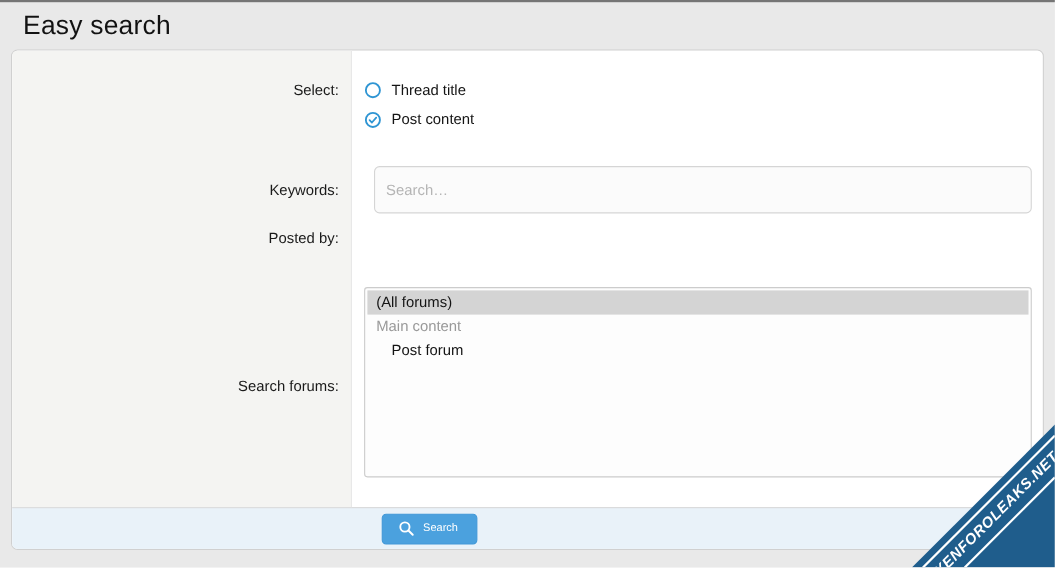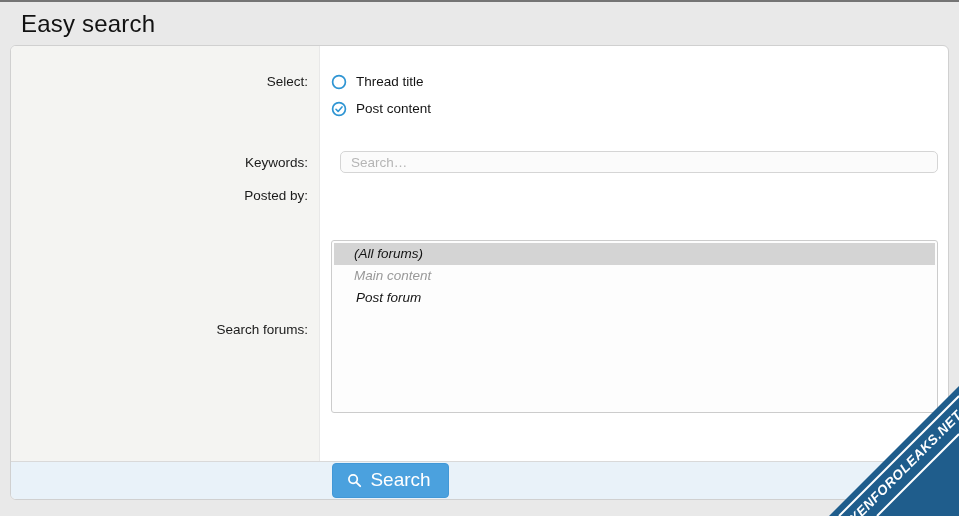--- a/index.html
+++ b/index.html
@@ -50,21 +50,21 @@
   .radio-option {
     display: flex; align-items: center; height: 27px; cursor: default;
     font-size: 13.5px;
   }
   .radio-option svg { margin-right: 9px; display: block; }
 
   .row-input { align-items: center; }
   .row-input.keywords { margin-top: 29px; gap: 9px; }
   .row-input.postedby { margin-top: 15px; }
   .text-input {
-    width: 100%; height: 22px;
+    width: 100%; height: 43px;
     background: #fbfbfb;
     border: 1px solid #d5d5d5;
     border-radius: 5px;
     padding: 0 10px;
     font-family: "Liberation Sans", sans-serif;
     font-size: 13.5px; color: #141414;
     outline: none;
   }
   .text-input::placeholder { color: #b5b5b5; opacity: 1; }
 
@@ -72,40 +72,40 @@
   .row-forums .row-label { padding-top: 6px; }
   .listbox {
     height: 173px; width: 100%;
     background: #fdfdfd;
     border: 1px solid #cccccc;
     border-radius: 3px;
     overflow: hidden;
     padding: 2px;
     font-size: 13.5px;
   }
-  .list-option { padding: 2px 20px; line-height: 18px; cursor: default; font-style: italic; }
+  .list-option { padding: 2px 8px; line-height: 18px; cursor: default; }
   .list-option.selected { background: #d4d4d4; color: #141414; }
   .list-option.group { color: #999999; }
   .list-option.child { padding-left: 22px; color: #141414; }
 
   .panel-footer {
     height: 38px; flex: 0 0 38px;
     background: #e9f2f9;
     border-top: 1px solid #d9d9d9;
     display: flex; align-items: center; justify-content: center;
   }
   .search-button {
     transform: translateX(-89px);
     display: inline-flex; align-items: center; gap: 8px;
     background: #4ba1de;
     border: 1px solid #4298d7;
     border-radius: 4px;
     color: #ffffff;
     font-family: "Liberation Sans", sans-serif;
-    font-size: 19px;
+    font-size: 10px;
     padding: 5px 17px 6px 14px;
     cursor: pointer;
   }
   .search-button svg { display: block; }
 
   .corner-ribbon {
     position: absolute; right: 0; bottom: 0; width: 190px; height: 190px;
     pointer-events: none;
   }
   .corner-ribbon text {

